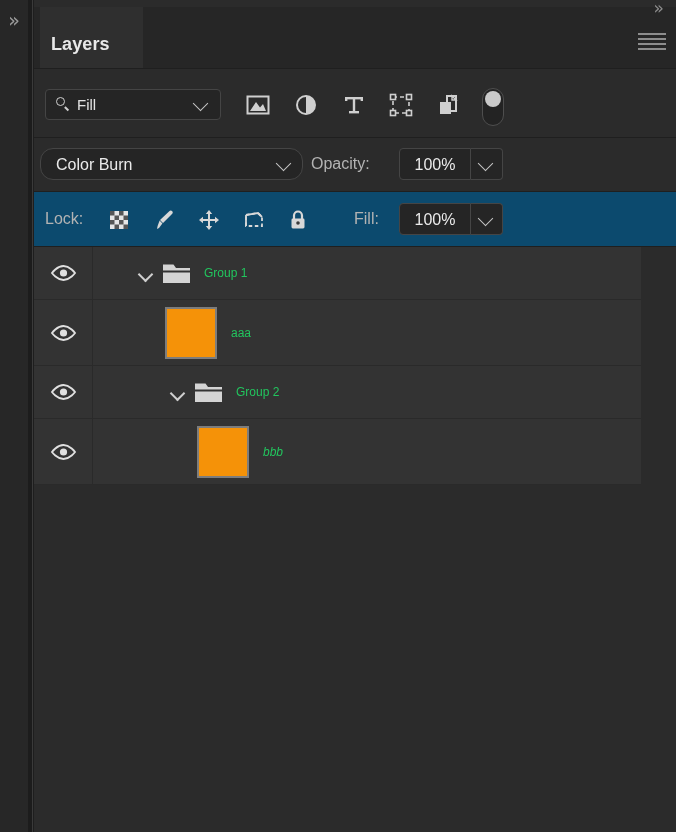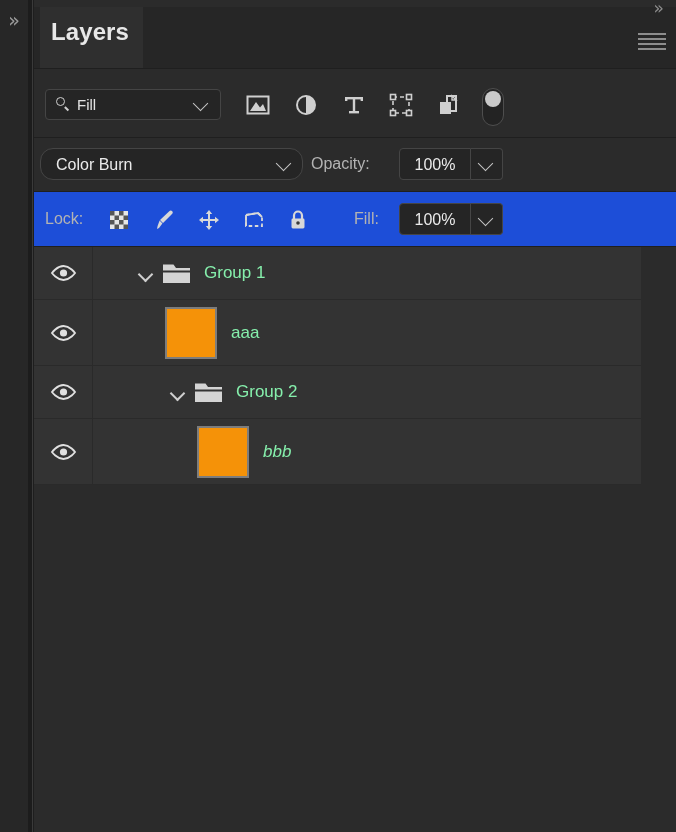--- a/index.html
+++ b/index.html
@@ -63,22 +63,22 @@
   }
   #tab-layers {
     position: absolute;
     left: 6px; top: 0;
     width: 103px; height: 61px;
     background: #2f2f2f;
     box-sizing: border-box;
   }
   #tab-layers-label {
     position: absolute;
-    left: 17px; top: 11px;
-    font-size: 24px;
+    left: 17px; top: 27px;
+    font-size: 18px;
     font-weight: bold;
     color: #e8e8e8;
     letter-spacing: .1px;
   }
   #panel-menu-icon {
     position: absolute;
     right: 10px; top: 26px;
     width: 28px; height: 18px;
   }
   #panel-menu-icon i {
@@ -245,21 +245,21 @@
   #opacity-stepper .chev {
     position: absolute;
     left: 9px; top: 9px;
   }
 
   
   #lock-row {
     position: absolute;
     left: 0; top: 192px;
     width: 642px; height: 55px;
-    background: #1d4ed8;
+    background: #0c4a6e;
     border-bottom: 1px solid #1f1f1f;
     box-sizing: border-box;
   }
   #lock-label {
     position: absolute;
     left: 11px; top: 18px;
     font-size: 16px;
     color: #b3b3b3;
   }
   .lock-icon {
@@ -357,22 +357,22 @@
   }
   .folder-icon {
     position: absolute;
     top: 50%; margin-top: -10px;
     width: 29px; height: 21px;
   }
   .row-label {
     position: absolute;
     top: 50%;
     transform: translateY(-50%);
-    font-size: 17px;
-    color: #86efac;
+    font-size: 12px;
+    color: #22c55e;
   }
   .thumb {
     position: absolute;
     top: 50%; margin-top: -26px;
     width: 52px; height: 52px;
     border: 2px solid #7d7d7d;
     box-sizing: border-box;
   }
   .thumb-fill {
     position: absolute;

